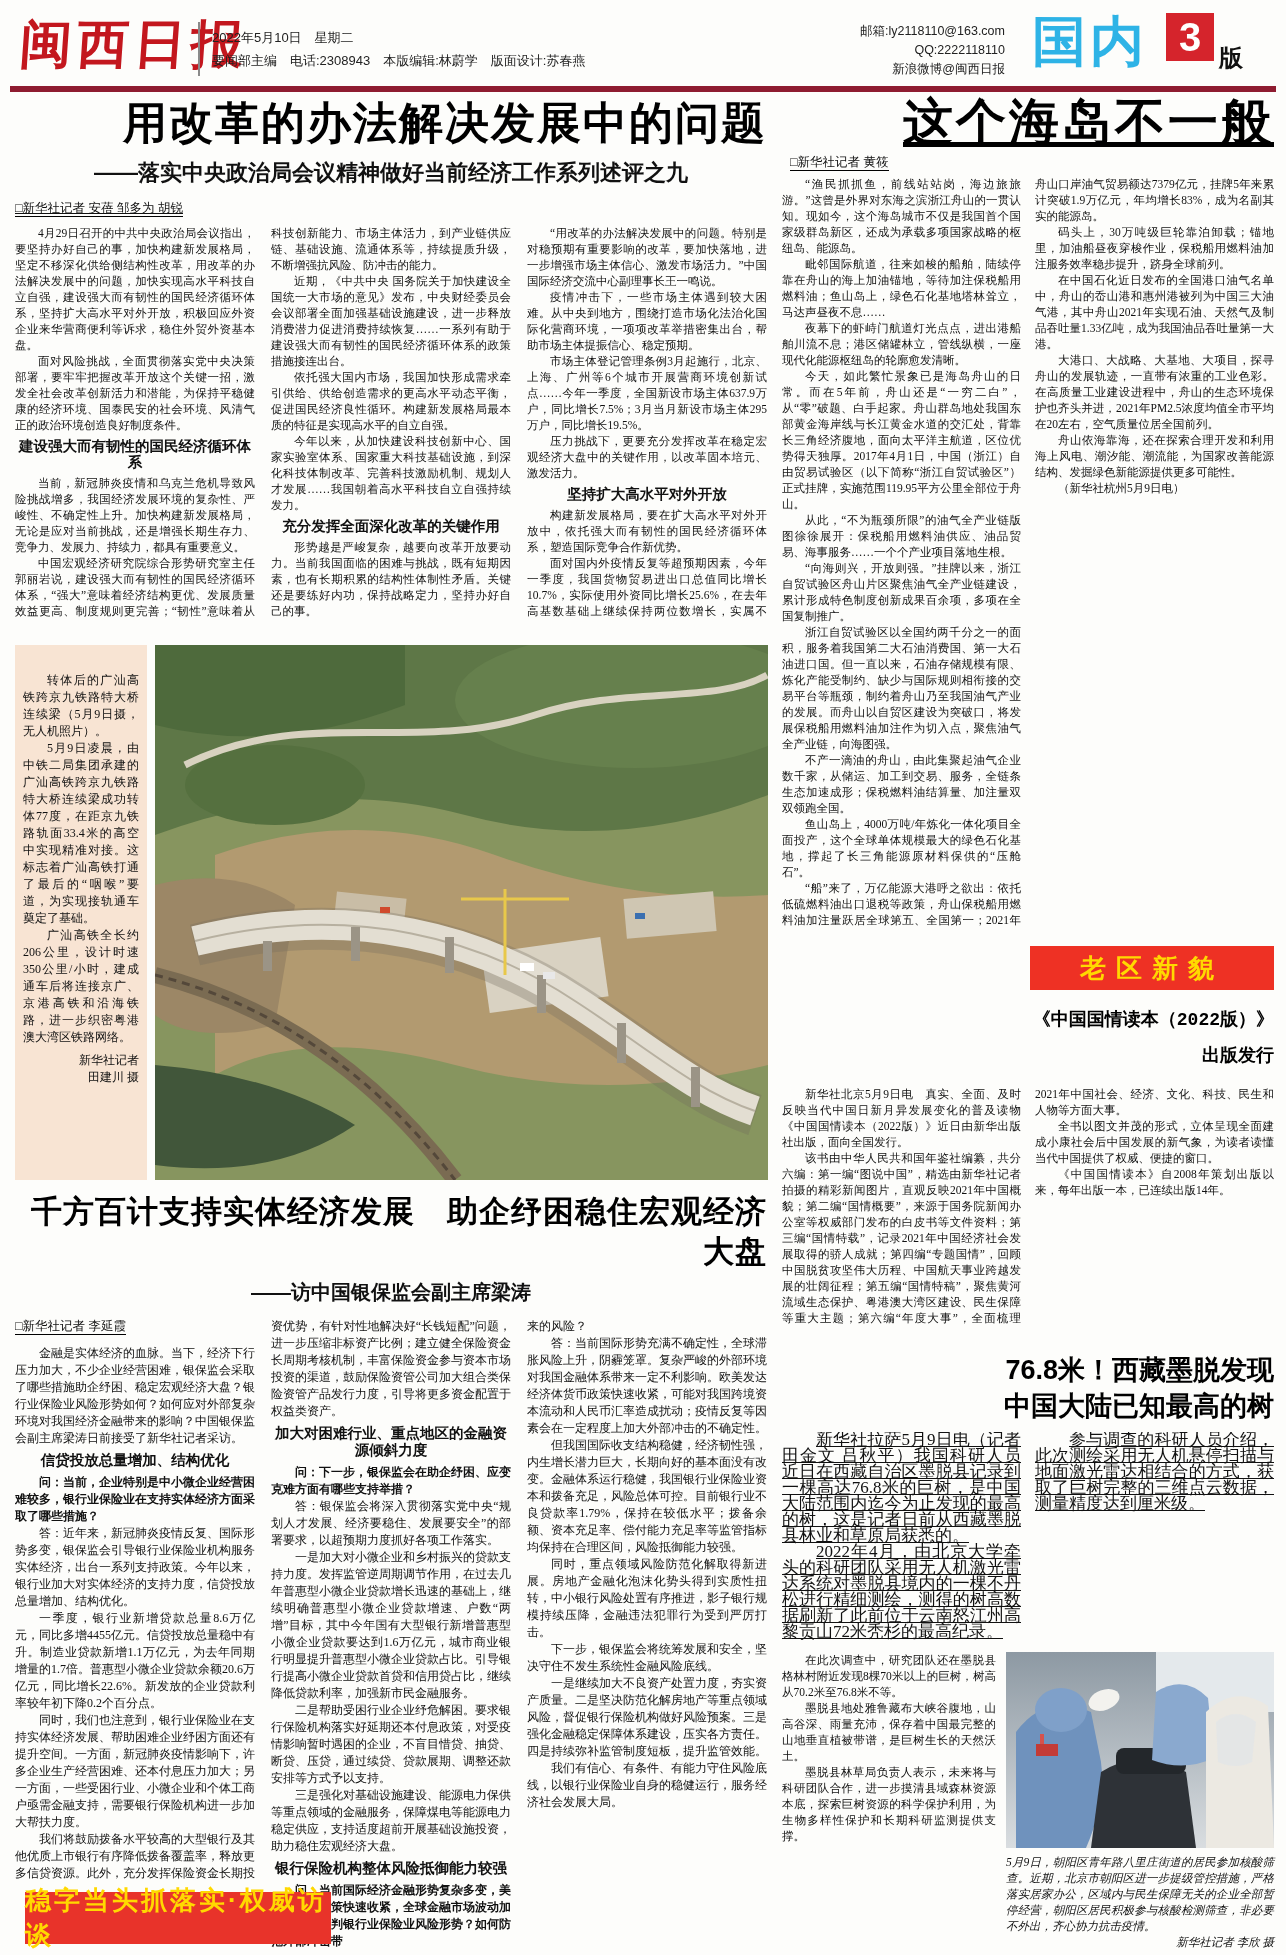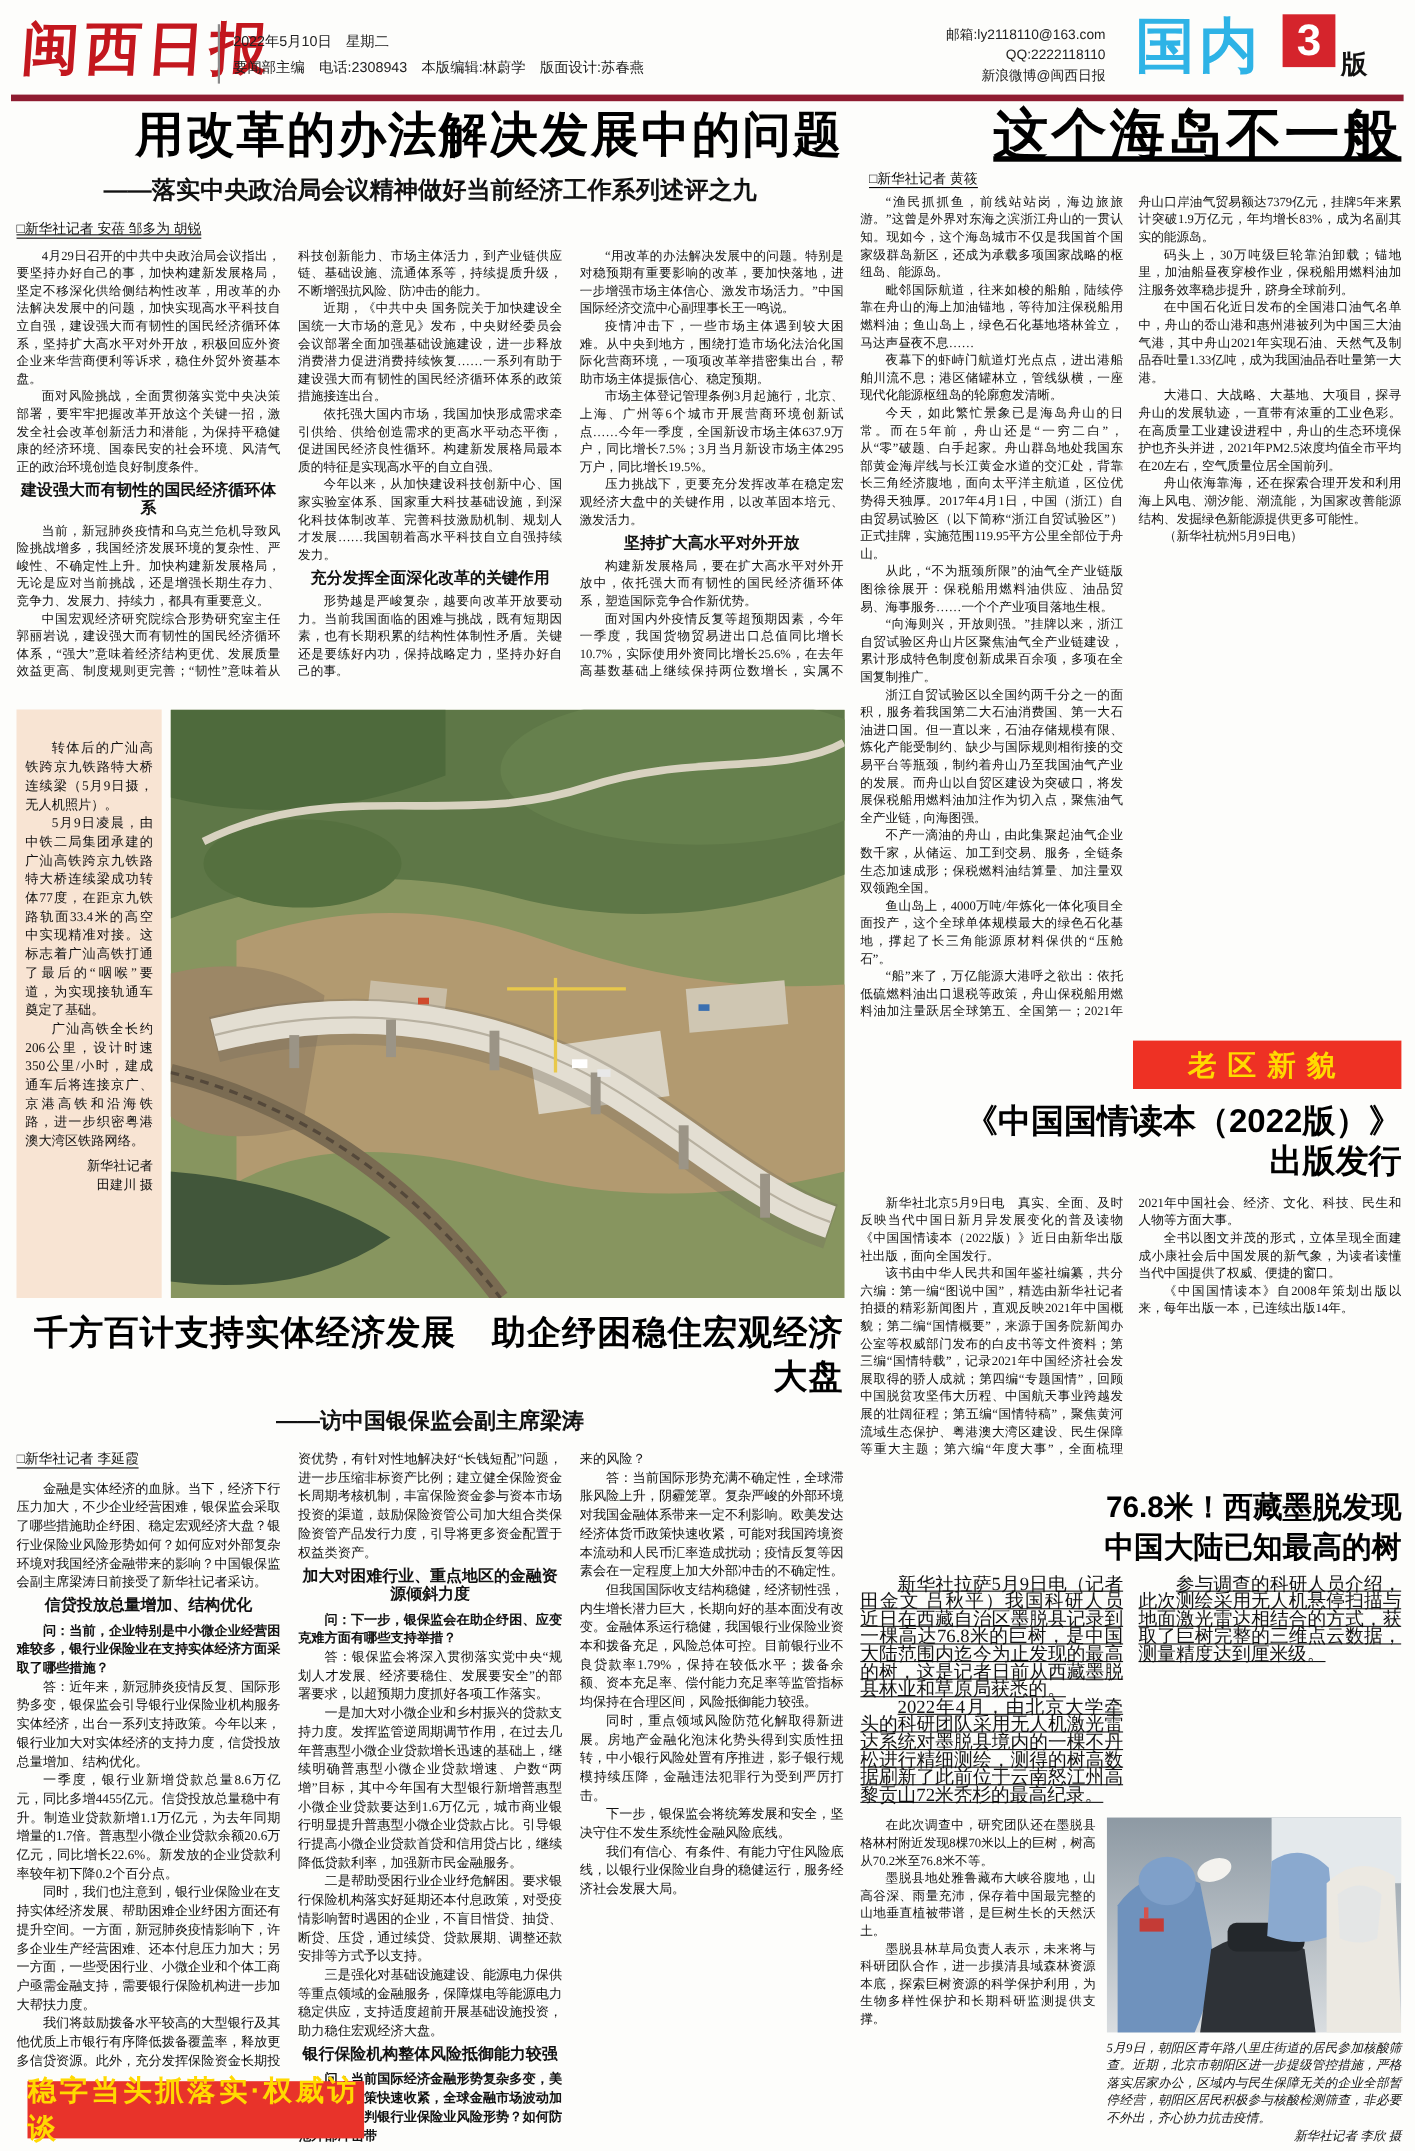--- a/index.html
+++ b/index.html
@@ -46,21 +46,21 @@
   .cap-strip .credit{text-align:right;margin-top:6px;text-indent:0;font-size:12px;}
   .bridge-photo{left:155px;top:645px;width:613px;height:535px;overflow:hidden;}
   
   .island-hd{left:782px;top:99px;width:492px;font-size:50px;line-height:46px;letter-spacing:3px;text-decoration:underline;}
   .island-by{left:790px;top:154px;}
   .island-body{left:782px;top:176px;width:492px;height:766px;column-count:2;column-gap:14px;
                font-size:11.5px;line-height:16px;}
   .laoqu{left:1030px;top:946px;width:244px;height:44px;background:#ee3124;color:#ffd900;
          font-size:26px;font-weight:bold;letter-spacing:10px;display:flex;align-items:center;
          justify-content:center;font-family:"Liberation Sans",sans-serif;}
-  .book-hd{left:782px;top:1002px;width:492px;font-size:30px;line-height:36px;}
+  .book-hd{left:782px;top:1002px;width:492px;font-size:18px;line-height:36px;font-family:Liberation Mono, monospace;}
   .book-body{left:782px;top:1086px;width:492px;height:258px;column-count:2;column-gap:14px;
              font-size:11.5px;line-height:16px;}
   .tree-hd{left:782px;top:1352px;width:492px;font-size:27px;line-height:36px;}
   .tree-body{left:782px;top:1432px;width:492px;height:212px;column-count:2;column-gap:14px;
              font-size:17px;line-height:16px;text-decoration:underline;}
   .tree-cont{left:782px;top:1652px;width:214px;height:288px;overflow:hidden;
              font-size:11.5px;line-height:16px;text-align:justify;}
   .covid-photo{left:1006px;top:1652px;width:268px;height:196px;overflow:hidden;}
   .covid-cap{left:1006px;top:1854px;width:268px;font-size:11.5px;line-height:16px;text-align:justify;font-style:italic;}
   .covid-cap .credit{text-align:right;text-indent:0;}
@@ -273,19 +273,20 @@
           <p>三是强化对基础设施建设、能源电力保供等重点领域的金融服务，保障煤电等能源电力稳定供应，支持适度超前开展基础设施投资，助力稳住宏观经济大盘。</p>
           <h3 class="sub-head">银行保险机构整体风险抵御能力较强</h3>
           <p class="qa-q">问：当前国际经济金融形势复杂多变，美联储货币政策快速收紧，全球金融市场波动加剧，如何研判银行业保险业风险形势？如何防范外部冲击带</p>
         </div>
       <div class="iv-col txt">
           <p class="cont">来的风险？</p>
           <p>答：当前国际形势充满不确定性，全球滞胀风险上升，阴霾笼罩。复杂严峻的外部环境对我国金融体系带来一定不利影响。欧美发达经济体货币政策快速收紧，可能对我国跨境资本流动和人民币汇率造成扰动；疫情反复等因素会在一定程度上加大外部冲击的不确定性。</p>
           <p>但我国国际收支结构稳健，经济韧性强，内生增长潜力巨大，长期向好的基本面没有改变。金融体系运行稳健，我国银行业保险业资本和拨备充足，风险总体可控。目前银行业不良贷款率1.79%，保持在较低水平；拨备余额、资本充足率、偿付能力充足率等监管指标均保持在合理区间，风险抵御能力较强。</p>
           <p>同时，重点领域风险防范化解取得新进展。房地产金融化泡沫化势头得到实质性扭转，中小银行风险处置有序推进，影子银行规模持续压降，金融违法犯罪行为受到严厉打击。</p>
           <p>下一步，银保监会将统筹发展和安全，坚决守住不发生系统性金融风险底线。</p>
+          <p>一是继续加大不良资产处置力度，夯实资产质量。二是坚决防范化解房地产等重点领域风险，督促银行保险机构做好风险预案。三是强化金融稳定保障体系建设，压实各方责任。四是持续弥补监管制度短板，提升监管效能。</p>
           <p>我们有信心、有条件、有能力守住风险底线，以银行业保险业自身的稳健运行，服务经济社会发展大局。</p>
         </div>
     </div>
   </div>
   <div class="abs footer-badge">稳字当头抓落实·权威访谈</div>
 
 </div>
 
 </body></html>

